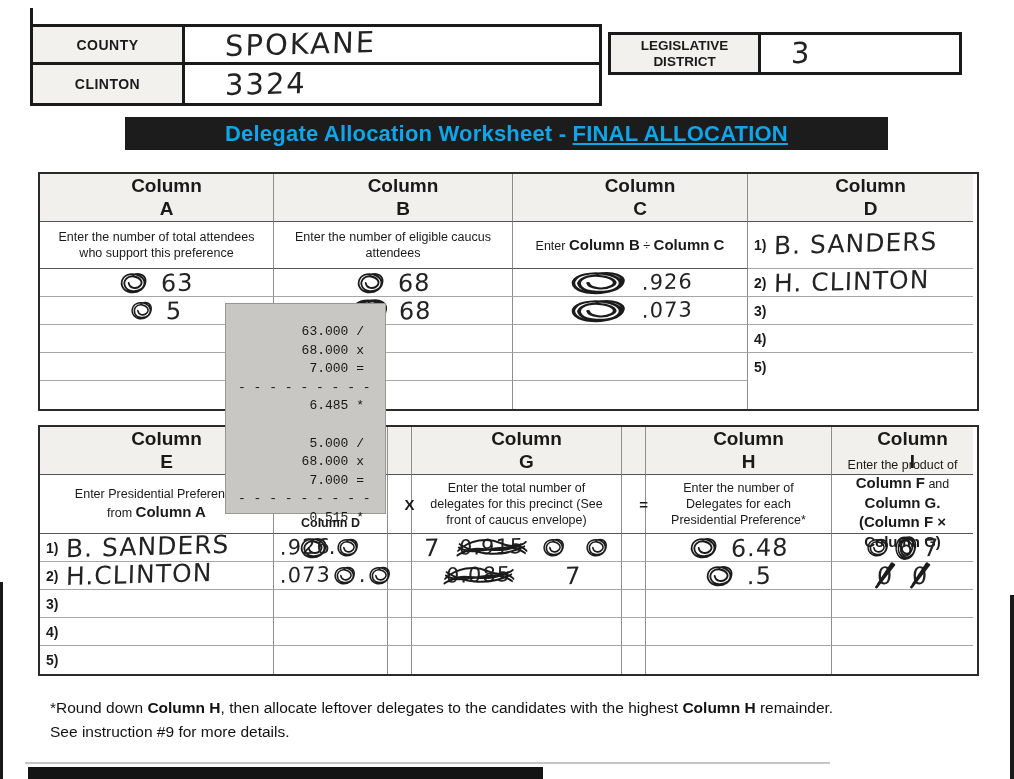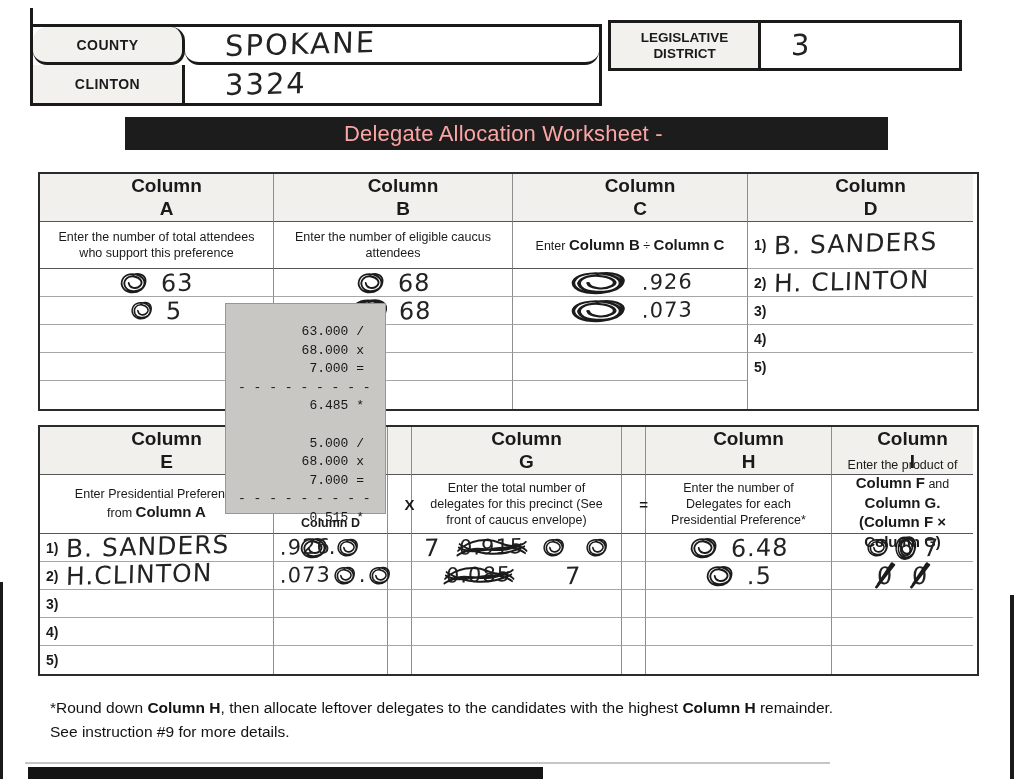--- a/index.html
+++ b/index.html
@@ -5,40 +5,40 @@
   html,body{margin:0;padding:0;background:#ffffff;}
   #page{position:relative;width:1014px;height:779px;background:#ffffff;
         font-family:"Liberation Sans",sans-serif;color:#1a1a1a;overflow:hidden;}
 
   
   .hdrbox{position:absolute;border:3px solid #1a1a1a;box-sizing:border-box;background:#fff;}
   #county-box{left:30px;top:24px;width:572px;height:82px;display:grid;
               grid-template-columns:152px 1fr;grid-template-rows:1fr 1fr;}
   #county-box .lbl{background:#f3f1ee;border-right:3px solid #1a1a1a;display:flex;
                    align-items:center;justify-content:center;font-weight:bold;font-size:14px;letter-spacing:.5px;}
-  #county-box .lbl.top, #county-box .val.top{border-bottom:3px solid #1a1a1a;border-radius:14px;}
+  #county-box .lbl.top, #county-box .val.top{border-bottom:3px solid #1a1a1a;}
   #county-box .val{display:flex;align-items:center;padding-left:40px;}
-  #district-box{left:608px;top:20px;width:354px;height:51px;display:grid;grid-template-columns:150px 1fr;}
+  #district-box{left:608px;top:32px;width:354px;height:43px;display:grid;grid-template-columns:150px 1fr;}
   #district-box .lbl{background:#f3f1ee;border-right:3px solid #1a1a1a;display:flex;align-items:center;
                      justify-content:center;text-align:center;font-weight:bold;font-size:13.5px;line-height:1.15;padding:0 8px;}
   #district-box .val{display:flex;align-items:center;padding-left:30px;}
   #corner-tick{position:absolute;left:30px;top:8px;width:3px;height:17px;background:#1a1a1a;}
 
   
   .hw{font-family:"DejaVu Sans",sans-serif;color:#232323;display:inline-block;
       transform:rotate(-1.5deg) skewX(-3deg);letter-spacing:1px;line-height:1;}
   .hw.big{font-size:29px;letter-spacing:2px;}
   .hw.name{font-size:25px;margin-left:8px;margin-top:-3px;white-space:nowrap;}
   .hw.num{font-size:24px;}
   .hw.sm{font-size:21px;}
 
   
   #title-bar{position:absolute;left:125px;top:117px;width:763px;height:33px;background:#1c1c1c;
-             color:#fca5a5;display:flex;align-items:center;justify-content:center;
-             font-size:22px;font-weight:normal;letter-spacing:.2px;white-space:pre;}
+             color:#0ea5e9;display:flex;align-items:center;justify-content:center;
+             font-size:22px;font-weight:bold;letter-spacing:.2px;white-space:pre;}
   #title-bar .underl{text-decoration:underline;}
 
   
   .grid{position:absolute;left:38px;width:937px;border:2px solid #2b2b2b;box-sizing:content-box;
         display:grid;background:#fff;}
   #table1{top:172px;grid-template-columns:234px 239px 235px 225px;
           grid-template-rows:48px 47px 28px 28px 28px 28px 28px;}
   #table2{top:425px;grid-template-columns:234px 114px 24px 210px 24px 186px 141px;
           grid-template-rows:48px 59px 28px 28px 28px 28px 28px;}
   .grid>div{border-right:1px solid #8e8e8e;border-bottom:1px solid #a7a7a7;box-sizing:border-box;
@@ -100,21 +100,21 @@
     </div>
   </div>
 
   <div id="district-box" class="hdrbox">
     <div class="lbl">LEGISLATIVE DISTRICT</div>
     <div class="val">
       <span class="hw big">3</span>
     </div>
   </div>
 
-  <div id="title-bar"><span>Delegate Allocation Worksheet - </span></div>
+  <div id="title-bar"><span>Delegate Allocation Worksheet - </span><span class="underl">FINAL ALLOCATION</span></div>
 
   <div id="table1" class="grid">
 
     <div class="th gray hdr-b">
         <span>Column</span>
         <span>A</span>
       </div>
     <div class="th gray hdr-b">
         <span>Column</span>
         <span>B</span>

